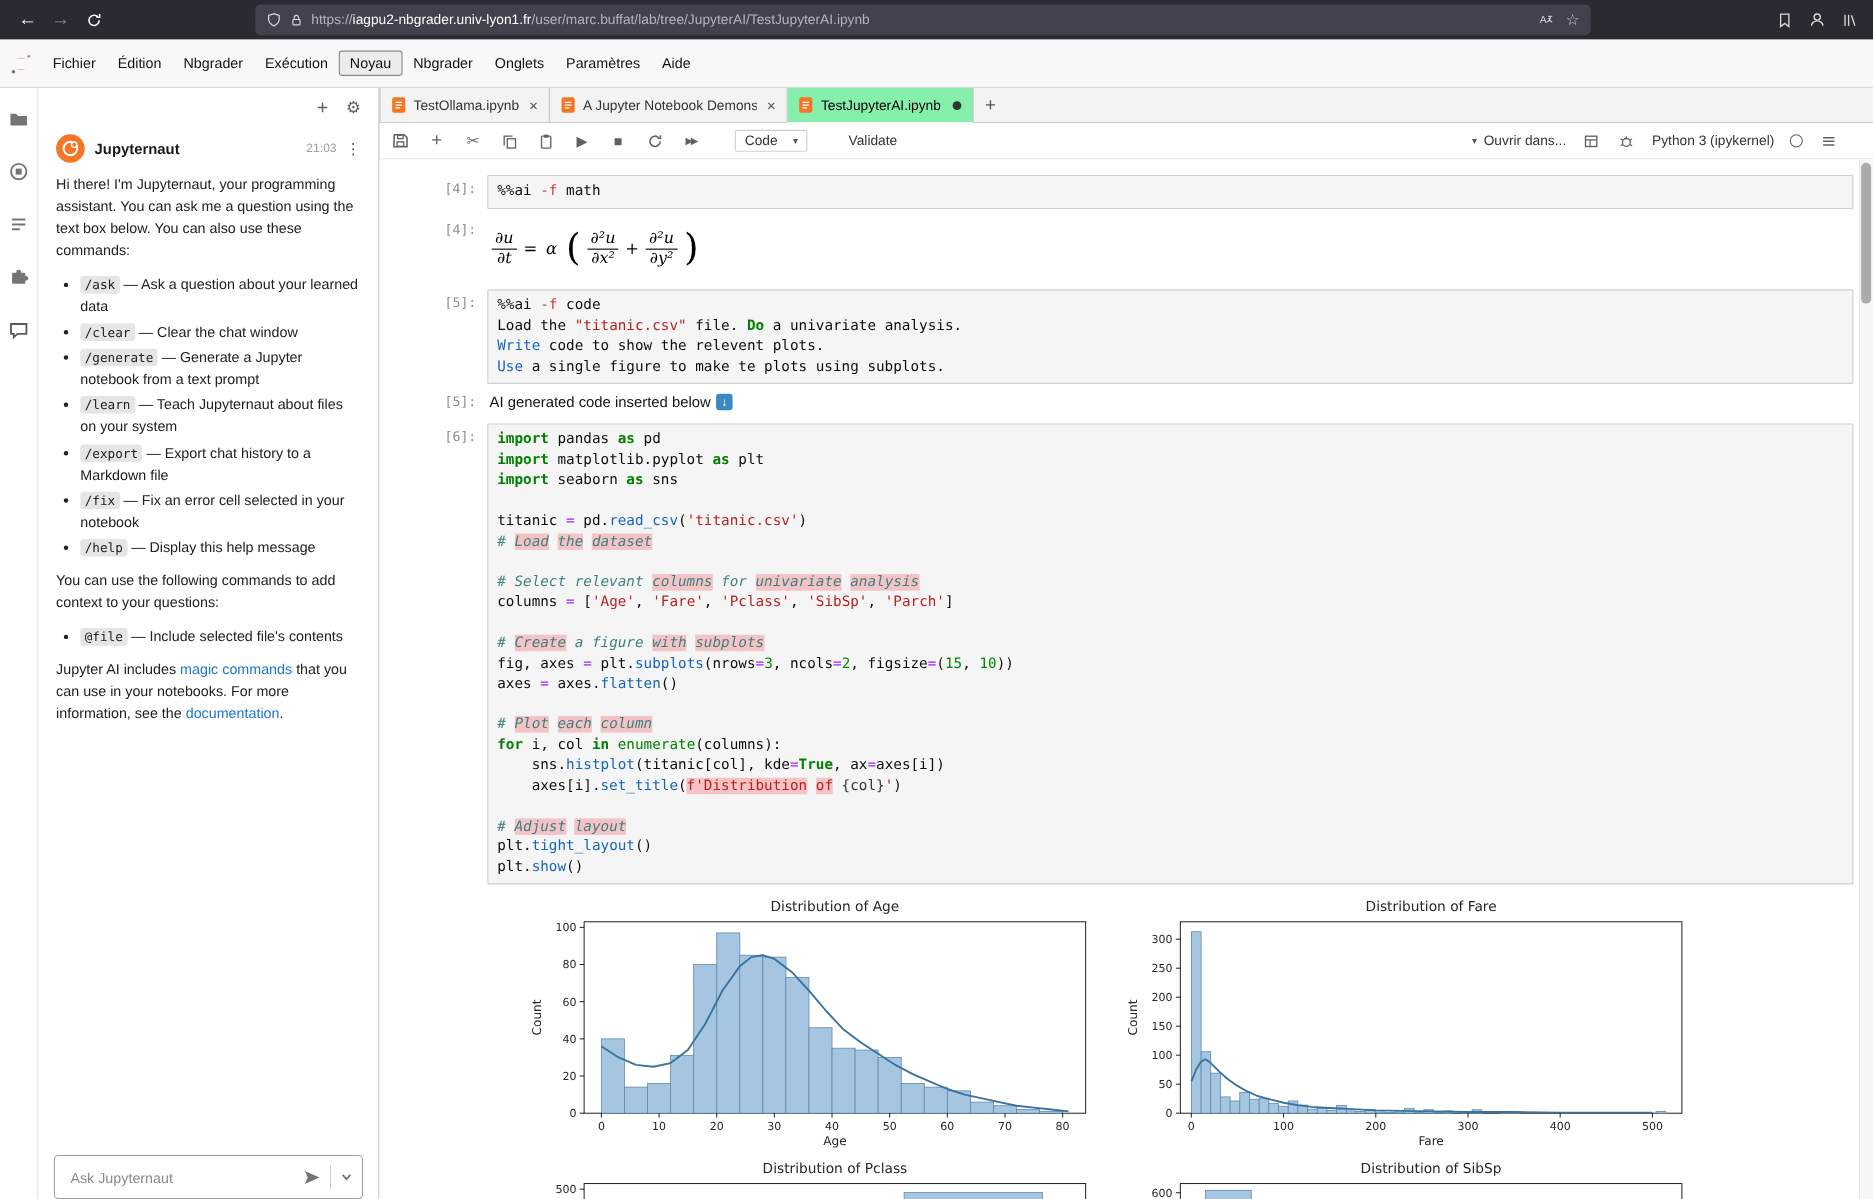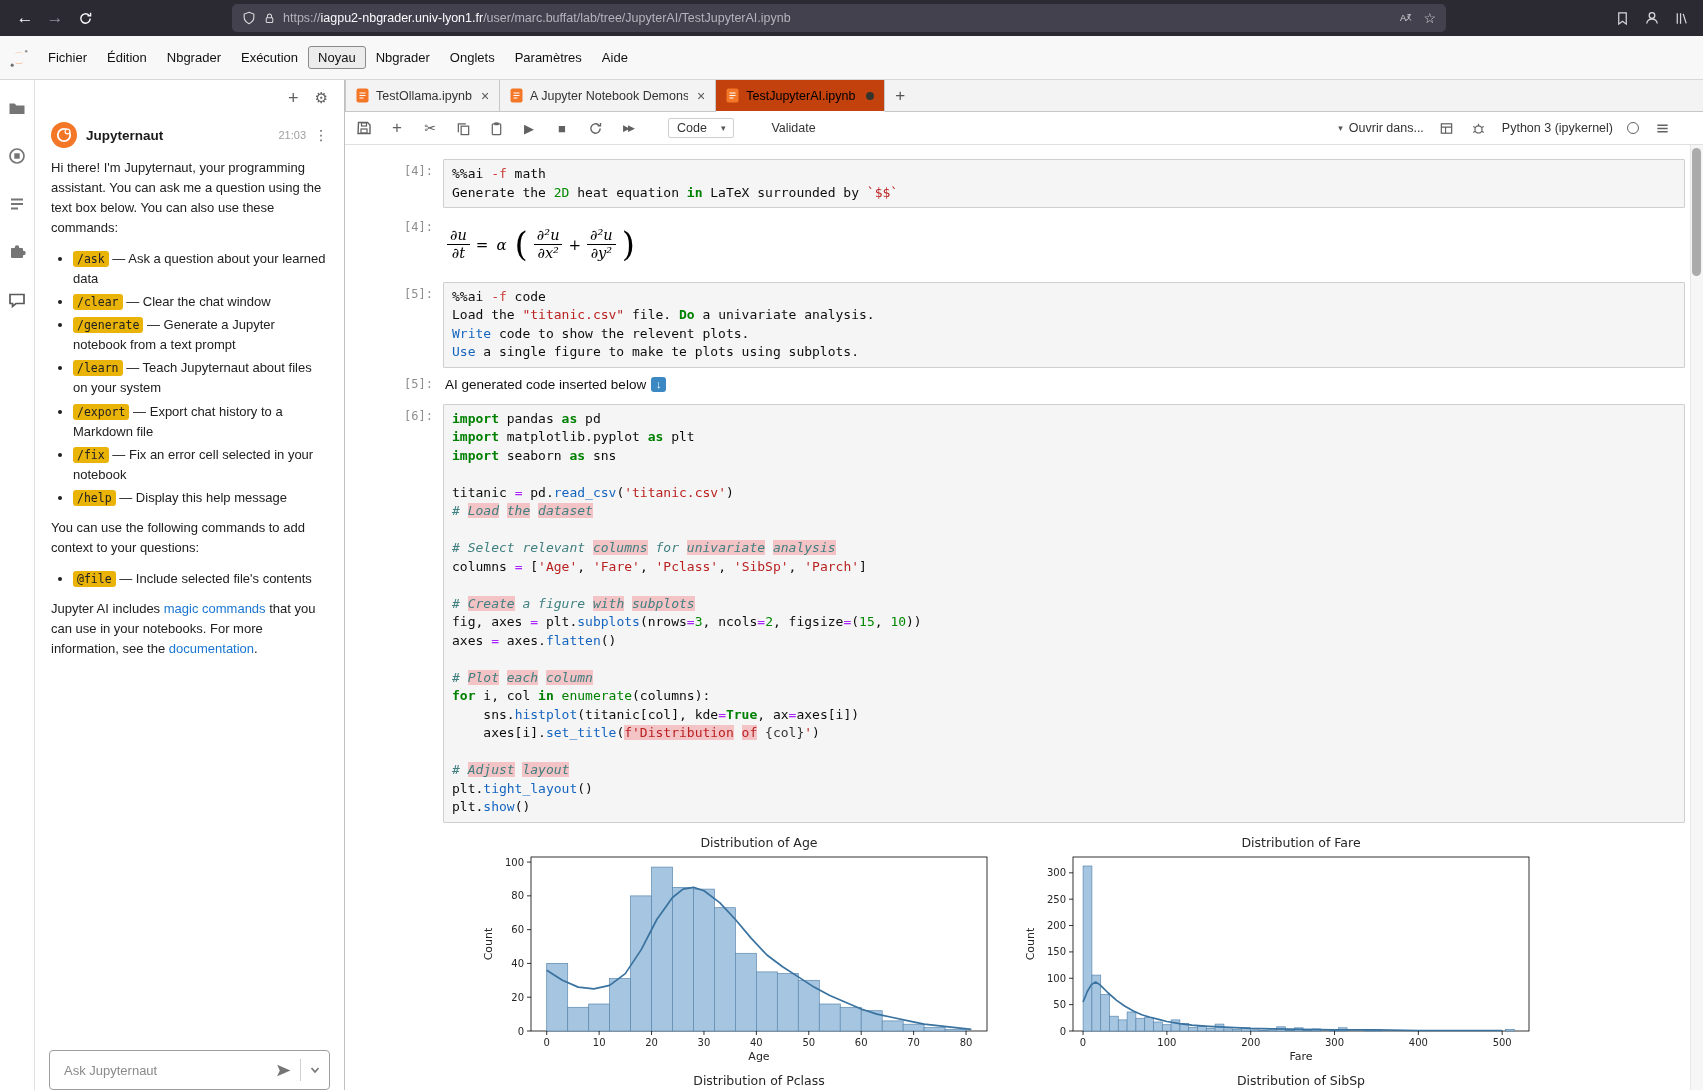--- a/index.html
+++ b/index.html
@@ -38,34 +38,34 @@
   .chat-header{display:flex;align-items:center;gap:9px;margin:8px 0 10px 0}
   .chat-avatar{width:26px;height:26px;border-radius:50%;background:#f37726;display:flex;align-items:center;justify-content:center;flex:0 0 26px}
   .chat-name{font-weight:bold;font-size:13.5px}
   .chat-meta{margin-left:auto;display:flex;align-items:center;gap:8px}
   .chat-time{font-size:11px;color:#9e9e9e}
   .kebab{color:#616161;font-size:14px}
   .chat-body{font-size:13px;line-height:1.55;color:#212121}
   .chat-body p{margin:0 0 10px 0}
   .chat-body ul{margin:0 0 10px 0;padding-left:22px}
   .chat-body li{margin:3px 0}
-  .chat-cmd{font-family:"DejaVu Sans Mono",monospace;font-size:11.5px;background:#eab308;padding:1px 4px;border-radius:3px}
+  .chat-cmd{font-family:"DejaVu Sans Mono",monospace;font-size:11.5px;background:#e5e5e5;padding:1px 4px;border-radius:3px}
   .chat-link{color:#1976d2;cursor:pointer}
   .chat-inputrow{position:absolute;left:14px;right:14px;bottom:14px;height:40px;border:1px solid #9e9e9e;border-radius:4px;display:flex;align-items:center;padding:0 8px 0 12px;background:#fff}
   .chat-input{border:none;outline:none;flex:1;font-size:13px;font-family:"Liberation Sans",sans-serif;color:#333;background:transparent}
   .chat-input::placeholder{color:#8a8a8a}
   .input-div{width:1px;height:22px;background:#d0d0d0;margin:0 8px}
 
   
   .main{flex:1;display:flex;flex-direction:column;min-width:0}
   .tab-bar{height:32px;background:#f3f3f3;border-bottom:1px solid #c7c7c7;display:flex;align-items:stretch}
   .tab{display:flex;align-items:center;gap:7px;padding:0 10px;border-right:1px solid #c7c7c7;font-size:12.5px;color:#333;background:#f3f3f3;max-width:220px}
   .tab:first-child{border-left:1px solid #c7c7c7}
   .tab .label{white-space:nowrap;overflow:hidden;max-width:158px}
-  .tab.active{background:#c2410c;margin-bottom:-1px;border-bottom:1px solid #fff;color:#000}
+  .tab.active{background:#86efac;margin-bottom:-1px;border-bottom:1px solid #fff;color:#000}
   .tab-close{color:#555;font-size:14px;margin-left:2px}
   .dirty-dot{width:8px;height:8px;border-radius:50%;background:#35342f;margin-left:4px}
   .newtab{display:flex;align-items:center;padding:0 10px;color:#555;font-size:17px}
 
   .toolbar{height:33px;background:#fff;border-bottom:1px solid #e0e0e0;display:flex;align-items:center;padding:0 10px;gap:15px;color:#616161}
   .tb-icon{display:flex;align-items:center;justify-content:center;width:18px;font-size:12px}
   .tb-sel{display:flex;align-items:center;gap:14px;border:1px solid #cfcfcf;border-radius:2px;padding:2px 8px;font-size:12.5px;color:#333;margin-left:16px}
   .tb-label{font-size:12.5px;color:#333}
   .tb-right{margin-left:auto;display:flex;align-items:center;gap:14px;padding-right:22px}
   .caret{font-size:9px;color:#555}
@@ -360,21 +360,20 @@
         </span>
       </span>
     </div>
 
     <div class="notebook">
 
       <div class="cellrow">
         <div class="prompt">[4]:</div>
         <div class="editor">
             <div class="cm-line"><span class="">%%ai </span><span class="flag">-f</span><span class=""> math</span></div>
-            <div class="cm-line"><span class="">Generate the </span><span class="num">2D</span><span class=""> heat equation </span><span class="kw">in</span><span class=""> LaTeX surrounded by </span><span class="str">`$$`</span></div>
           </div>
       </div>
       <div class="gap-s"></div>
       <div class="cellrow">
         <div class="prompt">[4]:</div>
         <div class="outbox">
           <div class="math">
             <span class="frac">
                 <span class="fnum">∂u</span>
                 <span class="fden">∂t</span>

